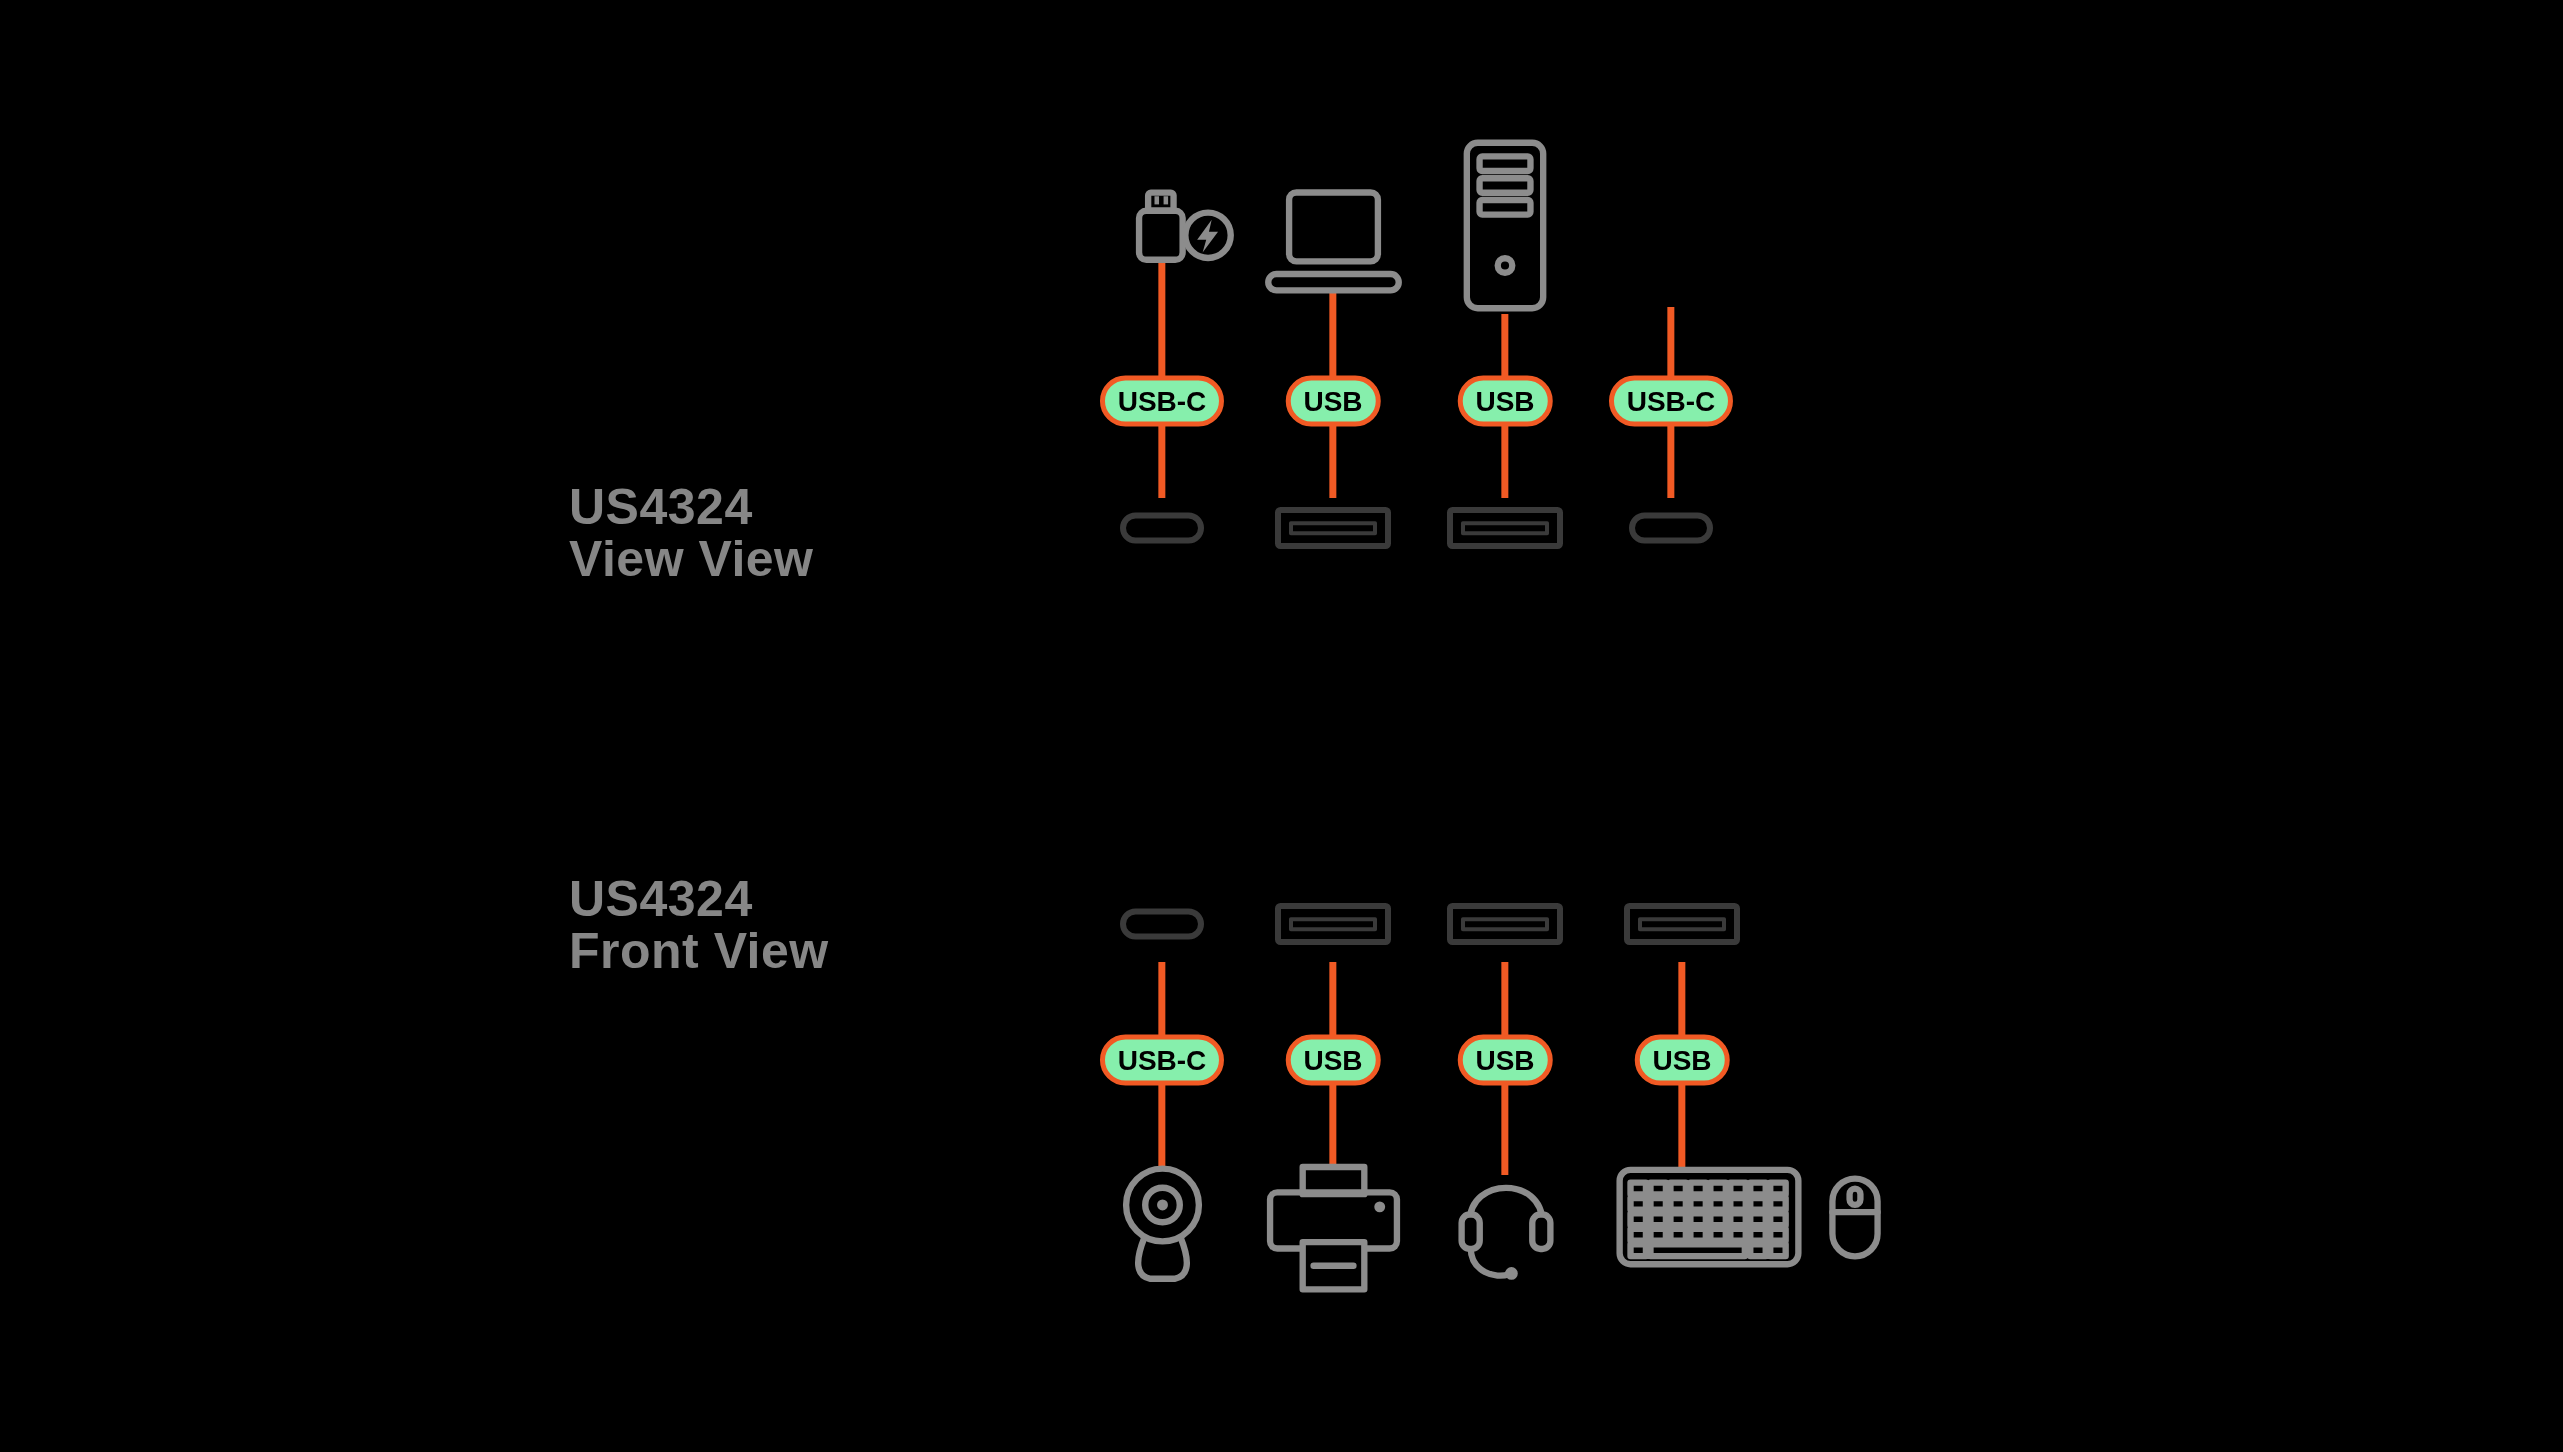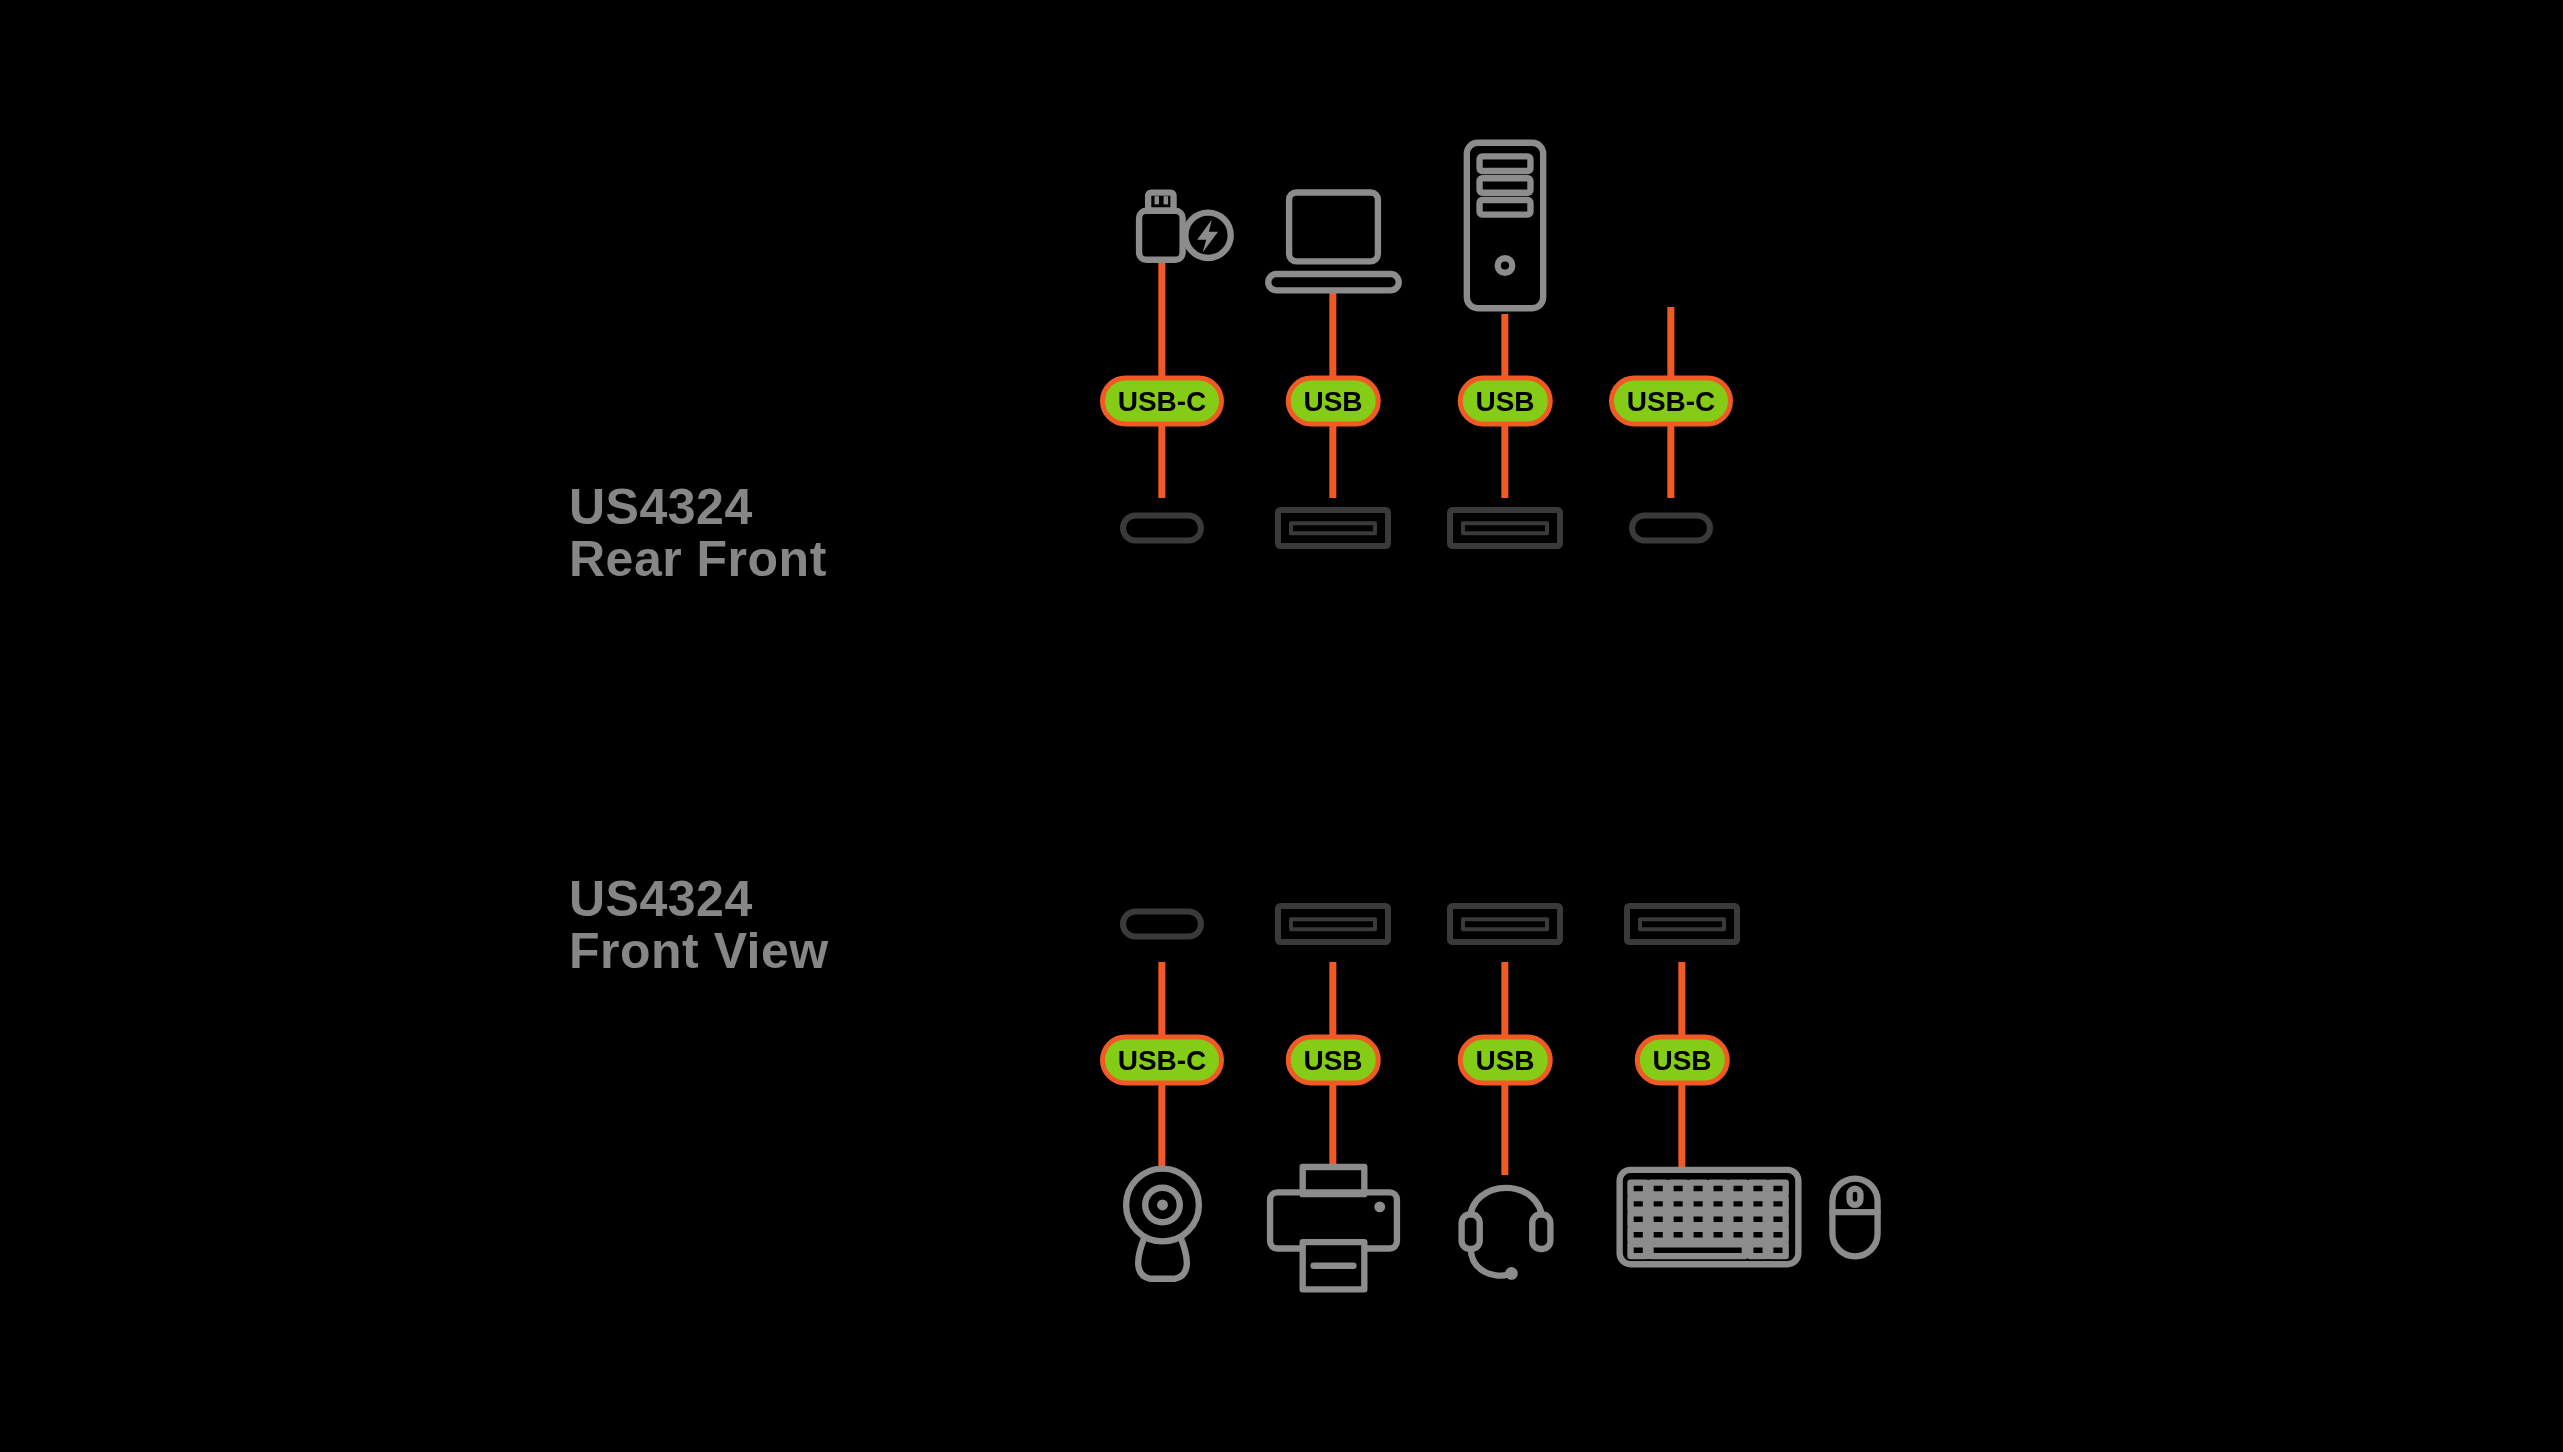--- a/index.html
+++ b/index.html
@@ -1,20 +1,20 @@
 <!DOCTYPE html>
 <html style="font-size:14.5px"><head>
 <meta charset="utf-8">
 <style>
   html,body{margin:0;padding:0;background:#000;}
   .canvas{position:relative;width:2563px;height:1452px;background:#000000;overflow:hidden;
           font-family:"Liberation Sans",sans-serif;}
   .title{position:absolute;color:#868686;font-size:50px;font-weight:bold;line-height:52px;letter-spacing:0.5px;}
   .vline{position:absolute;width:7.3px;background:#F15A24;transform:translateX(-50%);z-index:1;}
-  .pill{position:absolute;transform:translate(-50%,-50%);background:#84cc16;border:5.5px solid #F15A24;
+  .pill{position:absolute;transform:translate(-50%,-50%);background:#86efac;border:5.5px solid #F15A24;
         border-radius:908px;padding:4.5px 12.7px;font-size:28px;font-weight:bold;color:#000;
         white-space:nowrap;z-index:3;}
   .icon{position:absolute;z-index:2;}
   .port{position:absolute;transform:translate(-50%,-50%);box-sizing:border-box;
         border:6.4px solid #3A3A3A;z-index:2;background:#000;}
   .port.usbc{width:84px;height:31px;border-radius:15.5px;}
   .port.usba{width:116px;height:42px;border-radius:5.5px;}
   .port.usba .slot{position:absolute;left:8.2px;right:8.2px;top:50%;transform:translateY(-50%);
         height:13.6px;border:4.5px solid #3A3A3A;box-sizing:border-box;border-radius:1.8px;}
   svg{display:block;}
@@ -22,21 +22,21 @@
   svg .f{fill:#8C8C8C;stroke:none;}
   svg .sb{fill:#000;stroke:#8C8C8C;stroke-width:7;stroke-linejoin:round;}
 </style>
 </head>
 <body>
 
 <div class="canvas">
 
   <div class="title" style="left:569px;top:481px;">
     <div>US4324</div>
-    <div>Rear Front</div>
+    <div>View View</div>
   </div>
 
   <div class="vline" style="left:1162px;top:262px;height:236px;"></div>
   <div class="vline" style="left:1333px;top:293px;height:205px;"></div>
   <div class="vline" style="left:1505px;top:314px;height:184px;"></div>
   <div class="vline" style="left:1671px;top:307px;height:191px;"></div>
 
   <div class="icon" style="left:1120px;top:187px;">
     <svg width="118" height="82" viewBox="0 0 130 90">
       <rect class="s" x="31" y="6" width="28" height="20" rx="3"></rect>

